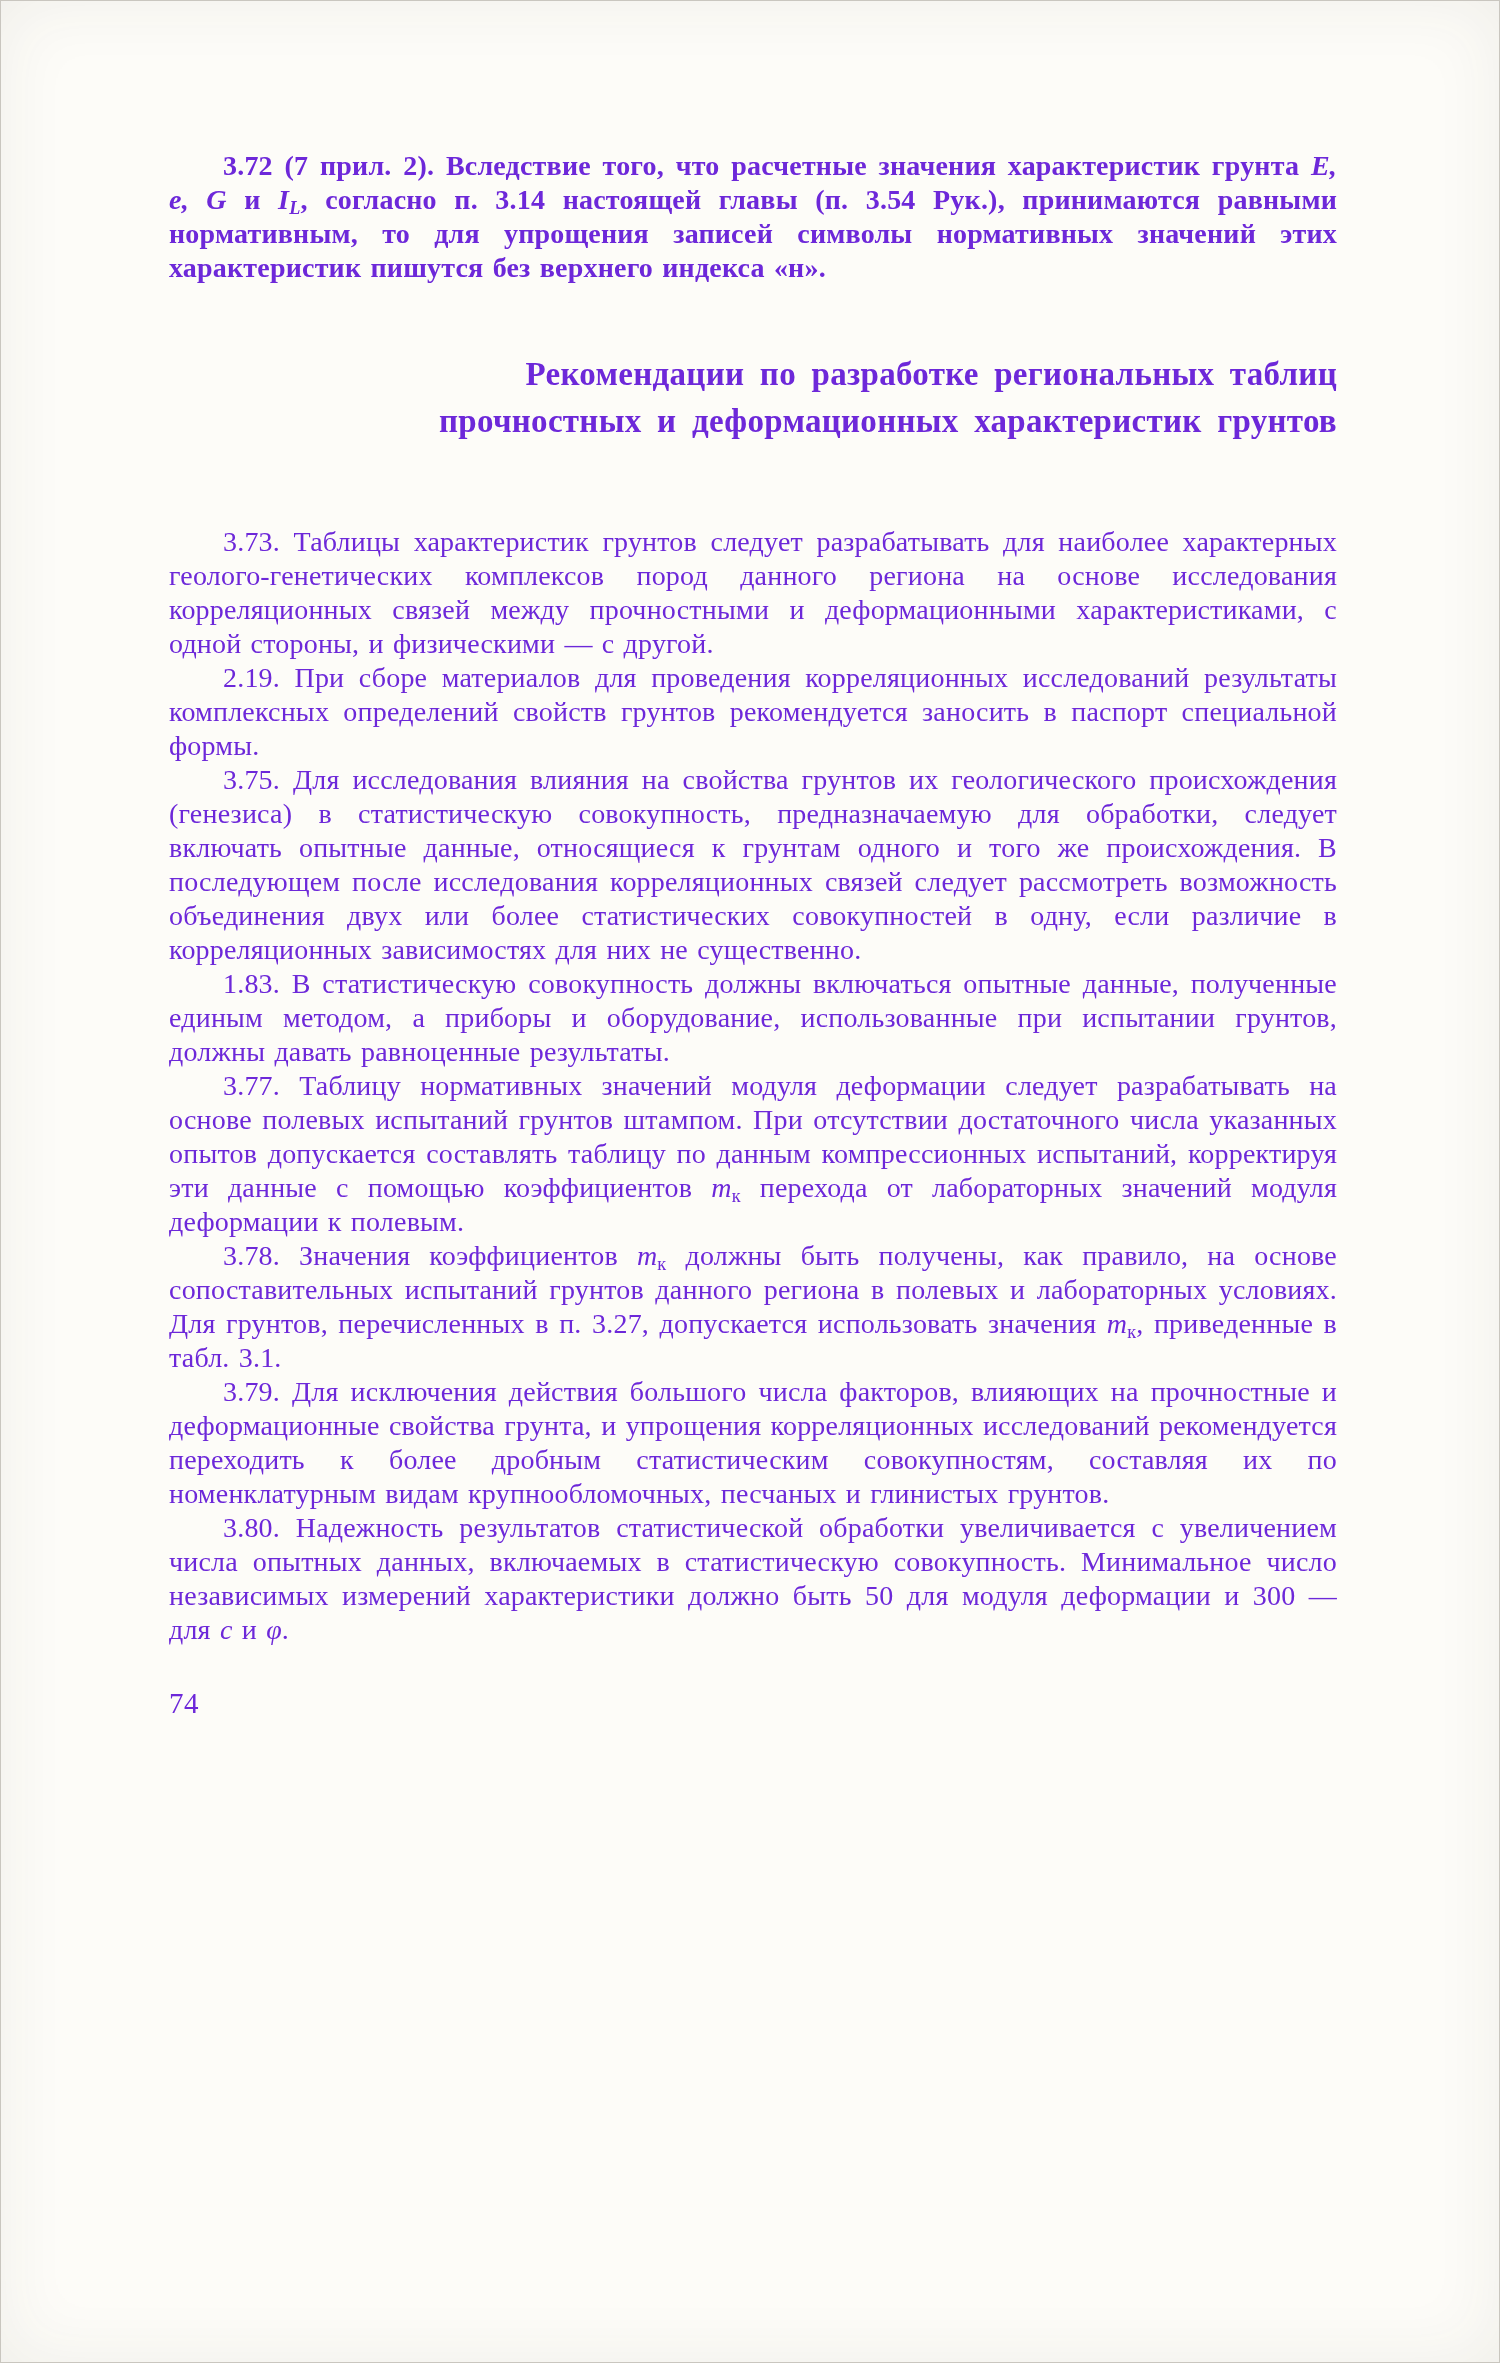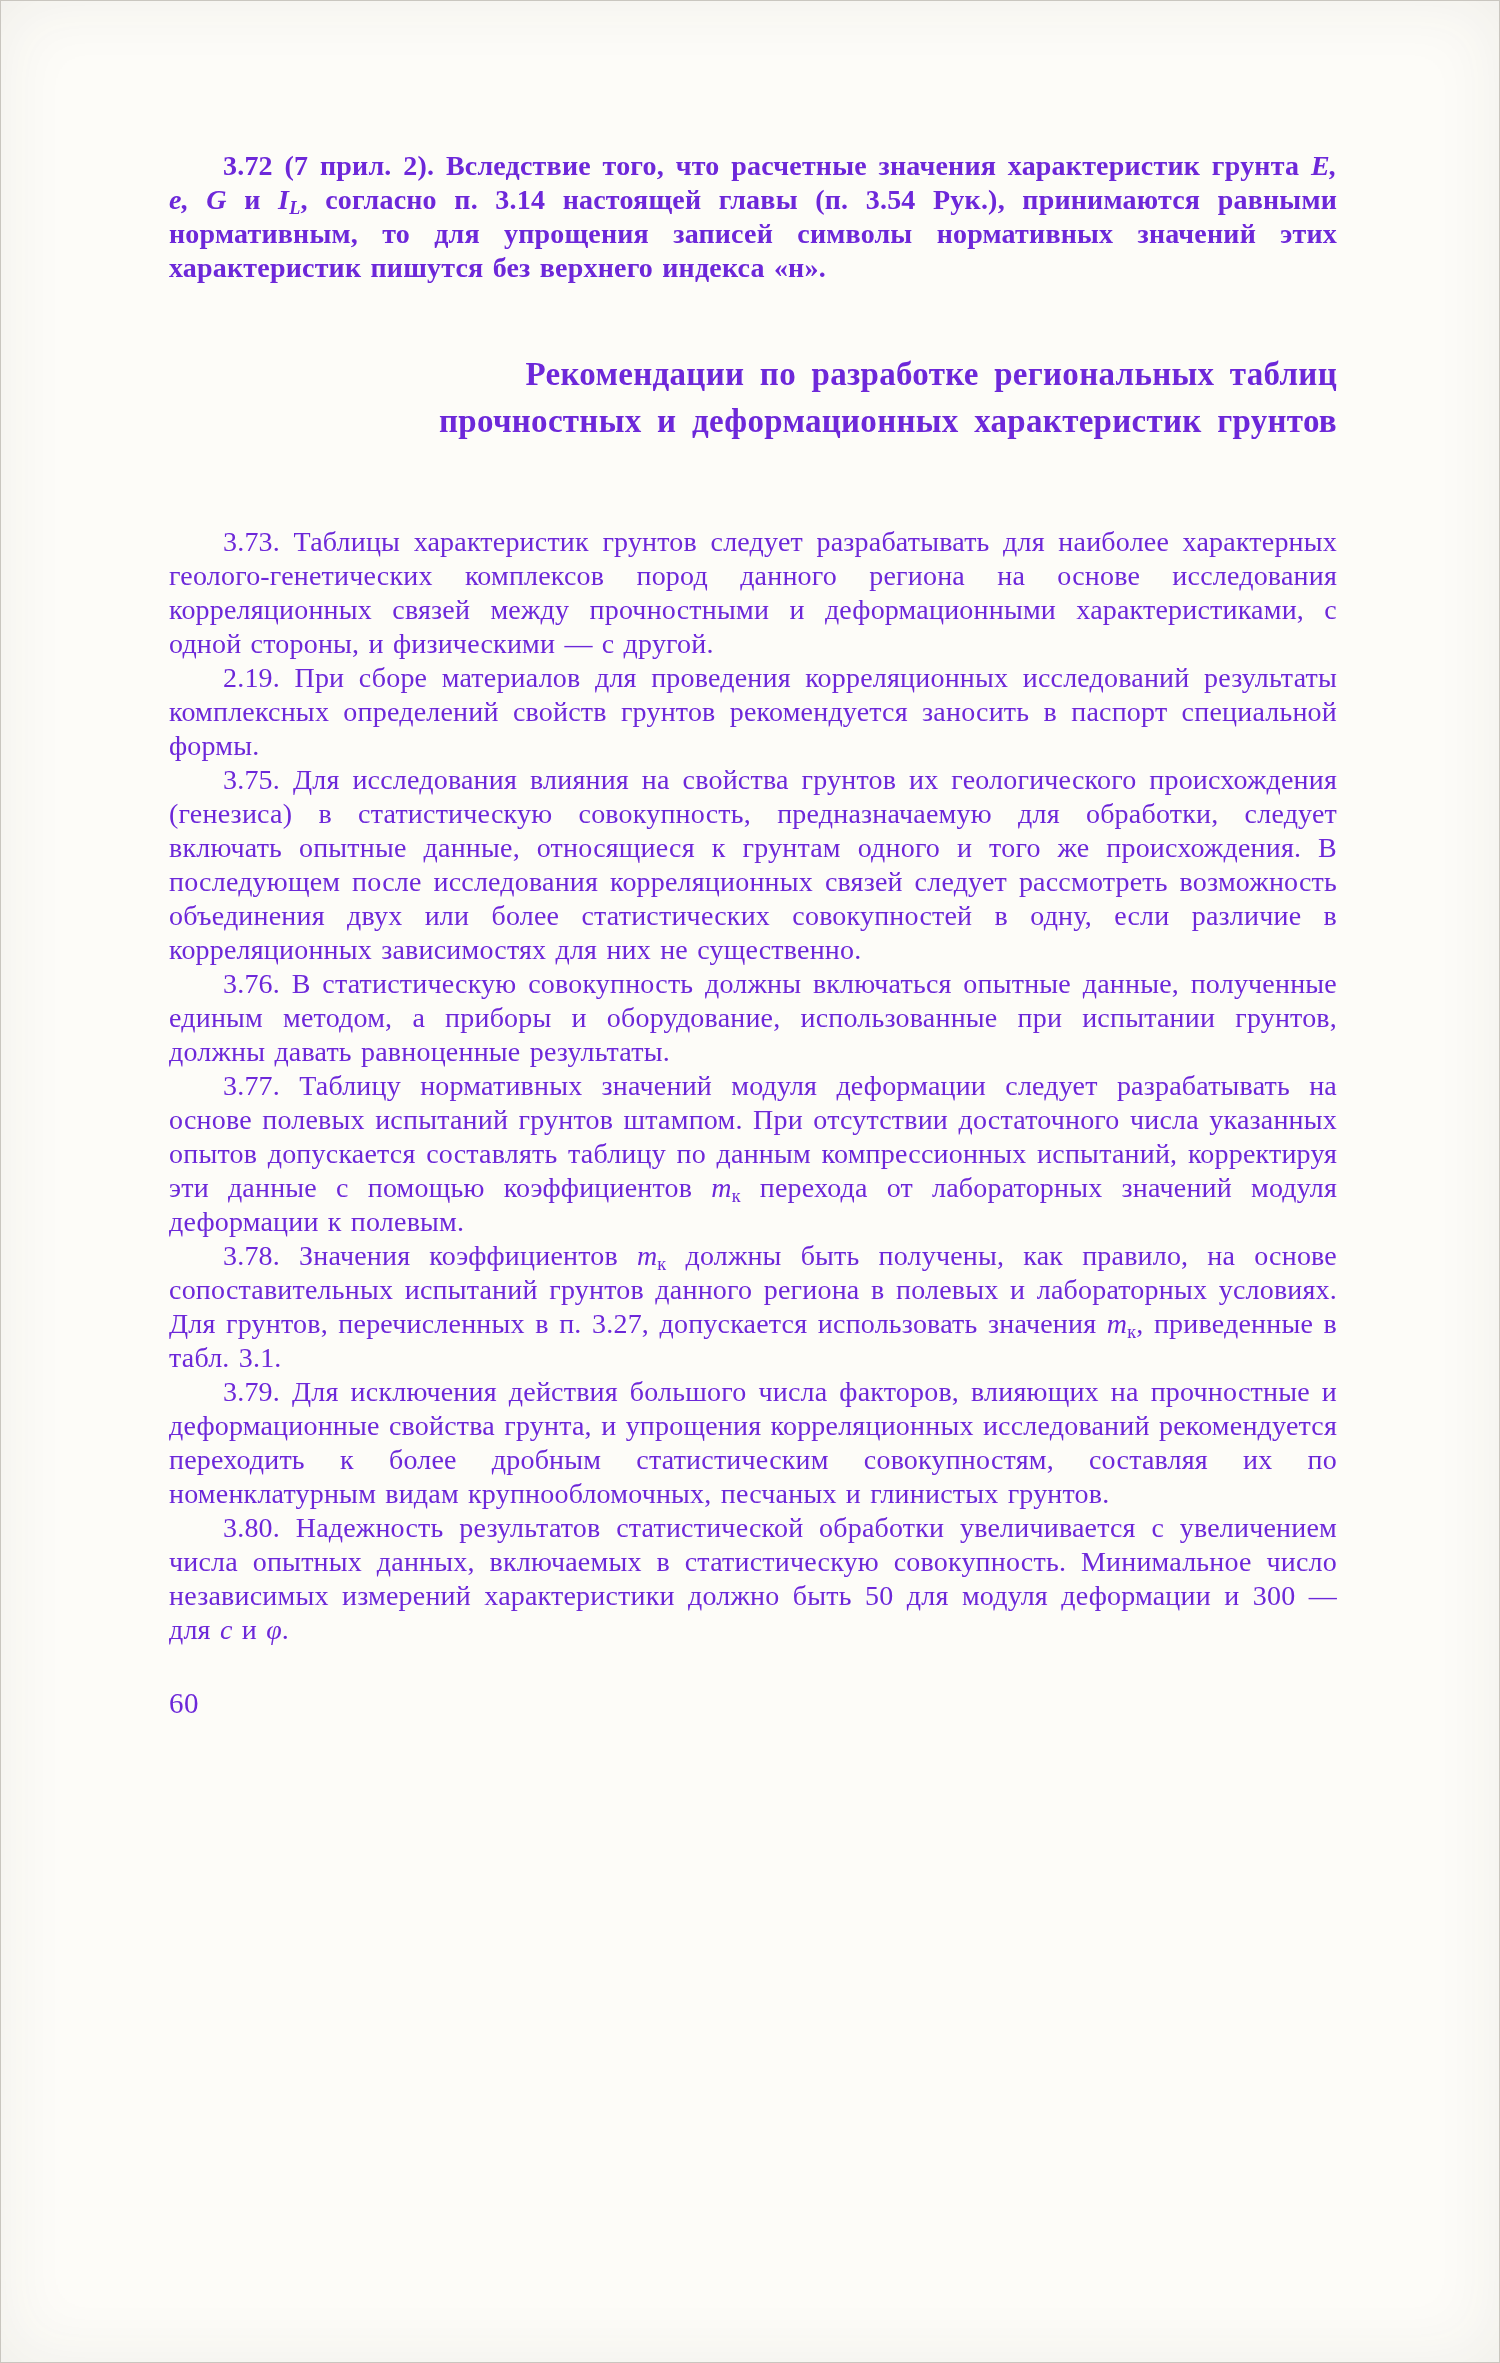--- a/index.html
+++ b/index.html
@@ -64,25 +64,25 @@
   <p class="para bold"><span>3.72 (7 прил. 2). Вследствие того, что расчетные значения характеристик грунта </span><span class="it">E, e, G</span><span> и </span><span class="it">I</span><sub class="it">L</sub><span>, согласно п. 3.14 настоящей главы (п. 3.54 Рук.), принимаются равными нормативным, то для упрощения записей символы нормативных значений этих характеристик пишутся без верхнего индекса «н».</span></p>
 
   <h2 class="heading"><span>Рекомендации по разработке региональных таблиц</span><br><span>прочностных и деформационных характеристик грунтов</span></h2>
 
   <p class="para">3.73. Таблицы характеристик грунтов следует разрабатывать для наиболее характерных геолого-генетических комплексов пород данного региона на основе исследования корреляционных связей между прочностными и деформационными характеристиками, с одной стороны, и физическими — с другой.</p>
 
   <p class="para">2.19. При сборе материалов для проведения корреляционных исследований результаты комплексных определений свойств грунтов рекомендуется заносить в паспорт специальной формы.</p>
 
   <p class="para">3.75. Для исследования влияния на свойства грунтов их геологического происхождения (генезиса) в статистическую совокупность, предназначаемую для обработки, следует включать опытные данные, относящиеся к грунтам одного и того же происхождения. В последующем после исследования корреляционных связей следует рассмотреть возможность объединения двух или более статистических совокупностей в одну, если различие в корреляционных зависимостях для них не существенно.</p>
 
-  <p class="para">3.76. В статистическую совокупность должны включаться опытные данные, полученные единым методом, а приборы и оборудование, использованные при испытании грунтов, должны давать равноценные результаты.</p>
+  <p class="para">1.83. В статистическую совокупность должны включаться опытные данные, полученные единым методом, а приборы и оборудование, использованные при испытании грунтов, должны давать равноценные результаты.</p>
 
   <p class="para"><span>3.77. Таблицу нормативных значений модуля деформации следует разрабатывать на основе полевых испытаний грунтов штампом. При отсутствии достаточного числа указанных опытов допускается составлять таблицу по данным компрессионных испытаний, корректируя эти данные с помощью коэффициентов </span><span class="it">m</span><sub>к</sub><span> перехода от лабораторных значений модуля деформации к полевым.</span></p>
 
   <p class="para"><span>3.78. Значения коэффициентов </span><span class="it">m</span><sub>к</sub><span> должны быть получены, как правило, на основе сопоставительных испытаний грунтов данного региона в полевых и лабораторных условиях. Для грунтов, перечисленных в п. 3.27, допускается использовать значения </span><span class="it">m</span><sub>к</sub><span>, приведенные в табл. 3.1.</span></p>
 
   <p class="para">3.79. Для исключения действия большого числа факторов, влияющих на прочностные и деформационные свойства грунта, и упрощения корреляционных исследований рекомендуется переходить к более дробным статистическим совокупностям, составляя их по номенклатурным видам крупнообломочных, песчаных и глинистых грунтов.</p>
 
   <p class="para"><span>3.80. Надежность результатов статистической обработки увеличивается с увеличением числа опытных данных, включаемых в статистическую совокупность. Минимальное число независимых измерений характеристики должно быть 50 для модуля деформации и 300 — для </span><span class="it">c</span><span> и </span><span class="it">φ</span><span>.</span></p>
 
-  <div class="page-number">60</div>
+  <div class="page-number">74</div>
 
 </div>
 
 </body></html>

